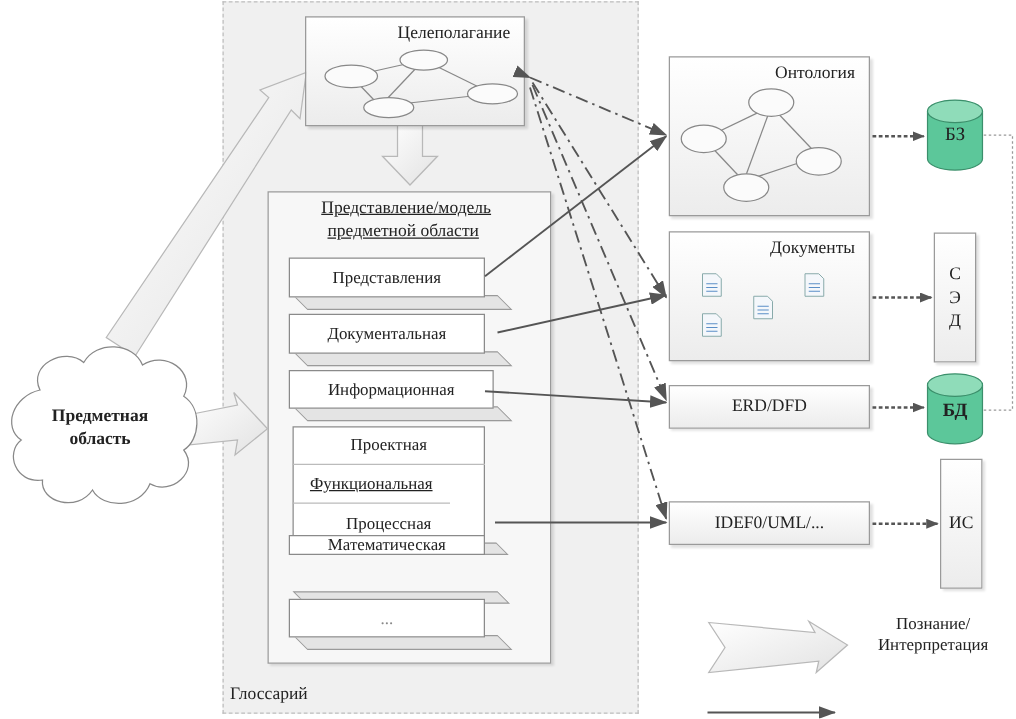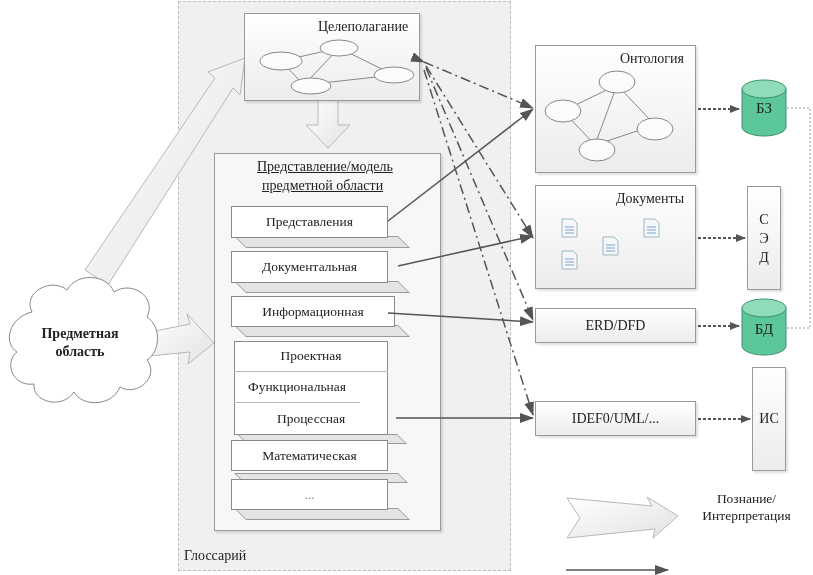--- a/index.html
+++ b/index.html
@@ -73,25 +73,25 @@
 
 <div class="side" style="left:234px;top:281px;width:164px;height:12px;transform:skewX(45deg);transform-origin:top left;"></div>
 <div class="bar3d" style="left:231px;top:251px;width:157px;height:32px;">Документальная</div>
 
 <div class="side" style="left:234px;top:325px;width:164px;height:12px;transform:skewX(45deg);transform-origin:top left;"></div>
 <div class="bar3d" style="left:231px;top:296px;width:164px;height:31px;">Информационная</div>
 
 <div class="side" style="left:237px;top:434px;width:160px;height:10px;transform:skewX(45deg);transform-origin:top left;"></div>
 <div class="abs" style="left:234px;top:341px;width:154px;height:94px;border:1px solid #8a8a8a;background:#fff;box-sizing:border-box;"></div>
 <div class="bar3d" style="left:234px;top:341px;width:154px;height:31px;border-width:0 0 1px 0;border-color:#bbb;background:transparent;">Проектная</div>
-<div class="bar3d" style="left:234px;top:372px;width:126px;height:31px;border-width:0 0 1px 0;border-color:#bbb;background:transparent;">Функциональная</div>
+<div class="bar3d" style="left:234px;top:372px;width:126px;height:31px;border-width:0 0 1px 0;border-color:#bbb;background:transparent;text-decoration:underline;">Функциональная</div>
 <div class="bar3d" style="left:234px;top:403px;width:154px;height:31px;border:none;background:transparent;">Процессная</div>
 
 <div class="side" style="left:234px;top:473px;width:164px;height:10px;transform:skewX(45deg);transform-origin:top left;"></div>
-<div class="bar3d" style="left:231px;top:440px;width:157px;height:31px;">Математическая</div>
+<div class="bar3d" style="left:231px;top:428px;width:157px;height:16px;">Математическая</div>
 <div class="side" style="left:234px;top:508px;width:164px;height:12px;transform:skewX(45deg);transform-origin:top left;"></div>
 <div class="bar3d" style="left:231px;top:479px;width:157px;height:31px;color:#888;">...</div>
 
 <div class="box" style="left:535px;top:45px;width:161px;height:128px;"></div>
 <div class="lbl" style="left:620px;top:51px;">Онтология</div>
 <svg class="abs" width="161" height="128" style="left:535px;top:45px;">
   <g stroke="#888" stroke-width="1" fill="#fbfbfb">
     <line x1="28" y1="66" x2="82" y2="40"></line>
       <line x1="82" y1="40" x2="60" y2="100"></line>
     <line x1="82" y1="40" x2="120" y2="80"></line>
@@ -150,21 +150,21 @@
 <svg class="abs" width="46" height="58" style="left:741px;top:79px;">
   <path d="M1,10 v38 a22,9 0 0 0 44,0 v-38" fill="#5cc79a" stroke="#3b8f6b"></path>
   <ellipse cx="23" cy="10" rx="22" ry="9" fill="#8fdcb9" stroke="#3b8f6b"></ellipse>
 </svg>
 <div class="abs center cyl-label" style="left:741px;top:96px;width:46px;height:24px;">БЗ</div>
 
 <svg class="abs" width="46" height="58" style="left:741px;top:298px;">
   <path d="M1,10 v38 a22,9 0 0 0 44,0 v-38" fill="#5cc79a" stroke="#3b8f6b"></path>
   <ellipse cx="23" cy="10" rx="22" ry="9" fill="#8fdcb9" stroke="#3b8f6b"></ellipse>
 </svg>
-<div class="abs center cyl-label" style="left:741px;top:317px;width:46px;height:24px;">БД</div>
+<div class="abs center cyl-label" style="left:741px;top:317px;width:46px;height:24px;font-weight:bold;">БД</div>
 
 <svg class="layer" width="813" height="575">
   <defs>
     <marker id="ah" markerWidth="10" markerHeight="8" refX="9" refY="4" orient="auto" markerUnits="userSpaceOnUse">
       <path d="M0,0 L10,4 L0,8 Z" fill="#555"></path>
     </marker>
     <marker id="ahs" markerWidth="14" markerHeight="10" refX="13" refY="5" orient="auto" markerUnits="userSpaceOnUse">
       <path d="M0,0 L14,5 L0,10 Z" fill="#555"></path>
     </marker>
   </defs>

